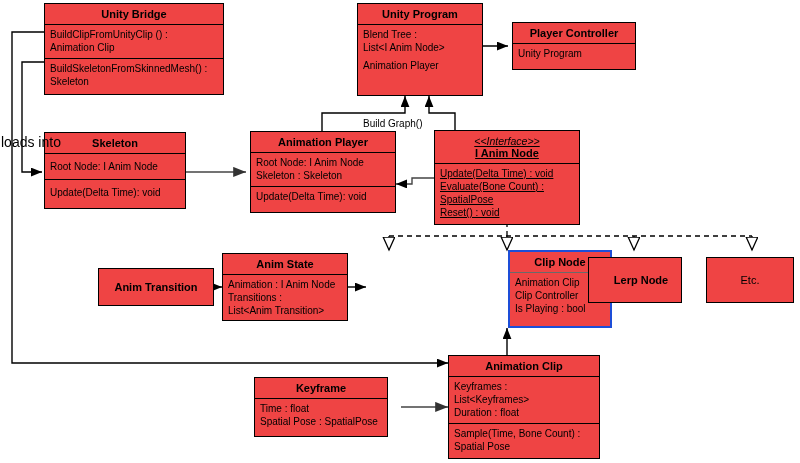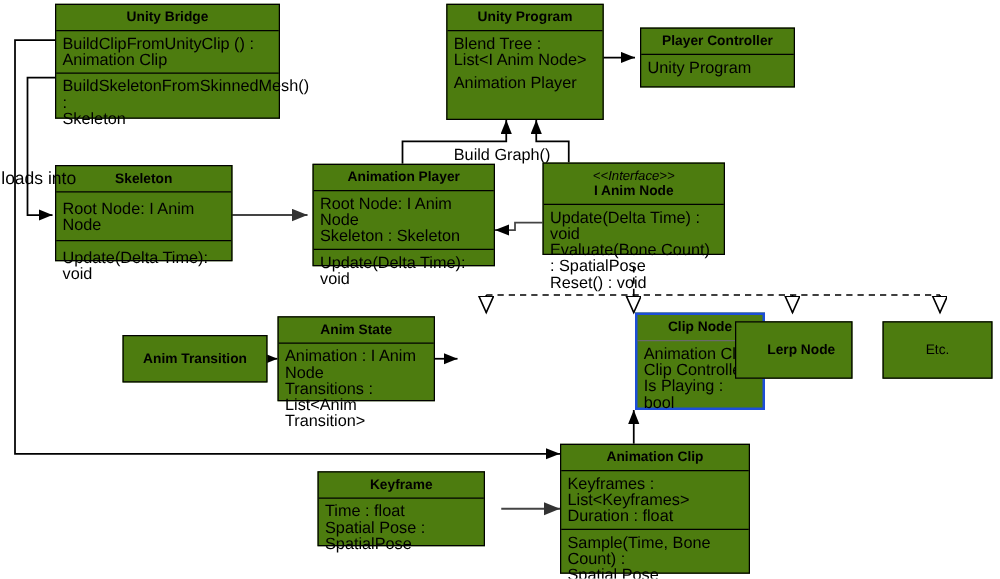--- a/index.html
+++ b/index.html
@@ -12,21 +12,21 @@
     width: 800px;
     height: 463px;
     background: #ffffff;
     font-family: "Liberation Sans", sans-serif;
     overflow: hidden;
   }
   .uml {
     position: absolute;
     box-sizing: border-box;
     border: 1px solid #000000;
-    background: #4d7c0f;
+    background: #ef4444;
     z-index: 5;
   }
   .uml.thick { border: 2px solid #1d4ed8; margin-left: 38px; }
   .uml .title {
     text-align: center;
     font-weight: bold;
     font-size: 11px;
     color: #000000;
     line-height: 12px;
     padding: 4px 3px 4px 3px;
@@ -39,21 +39,21 @@
     font-size: 10.5px;
   }
   .uml .sep {
     border-top: 1px solid #000000;
     height: 0;
     font-size: 0;
     line-height: 0;
   }
   .uml.thick .sep { border-top: 1px solid #6a6a6a; }
   .uml .cmp {
-    font-size: 13px;
+    font-size: 10px;
     line-height: 13px;
     color: #000000;
     padding: 3px 4px 4px 5px;
     box-sizing: border-box;
     white-space: pre-line;
   }
   .uml .titleonly {
     display: flex;
     align-items: center;
     justify-content: center;
@@ -186,21 +186,21 @@
 
   <div class="uml" style="left:250px; top:131px; width:146px; height:82px;">
     <div class="title">Animation Player</div>
     <div class="sep"></div>
     <div class="cmp">Root Node: I Anim Node
 Skeleton : Skeleton</div>
     <div class="sep"></div>
     <div class="cmp">Update(Delta Time): void</div>
   </div>
 
-  <div class="uml" style="left:434px; top:130px; width:146px; height:74px;">
+  <div class="uml" style="left:434px; top:130px; width:146px; height:95px;text-decoration:underline;">
     <div class="title">
       <span class="iface">&lt;&lt;Interface&gt;&gt;</span>
       <span>I Anim Node</span>
     </div>
     <div class="sep"></div>
     <div class="cmp">Update(Delta Time) : void
 Evaluate(Bone Count) : SpatialPose
 Reset() : void</div>
   </div>
 

